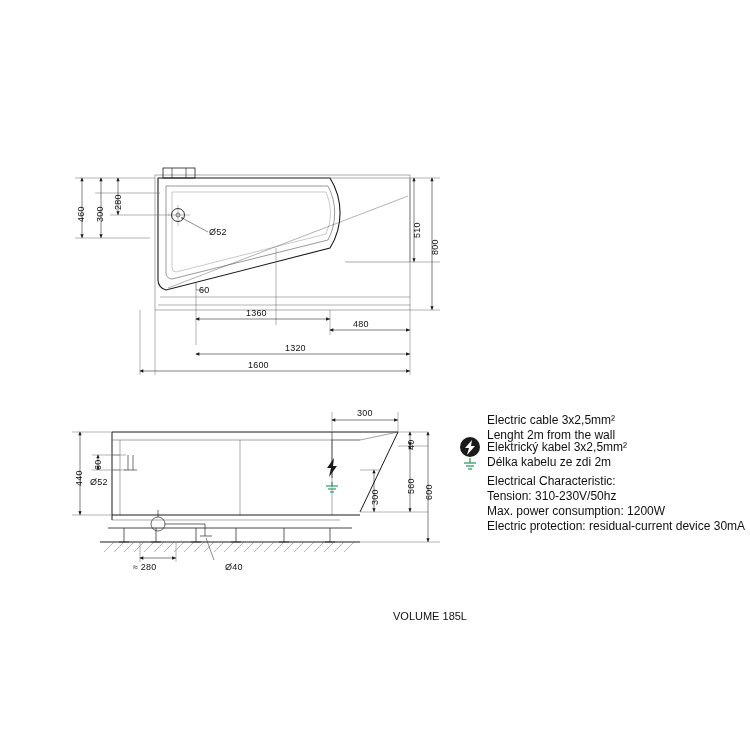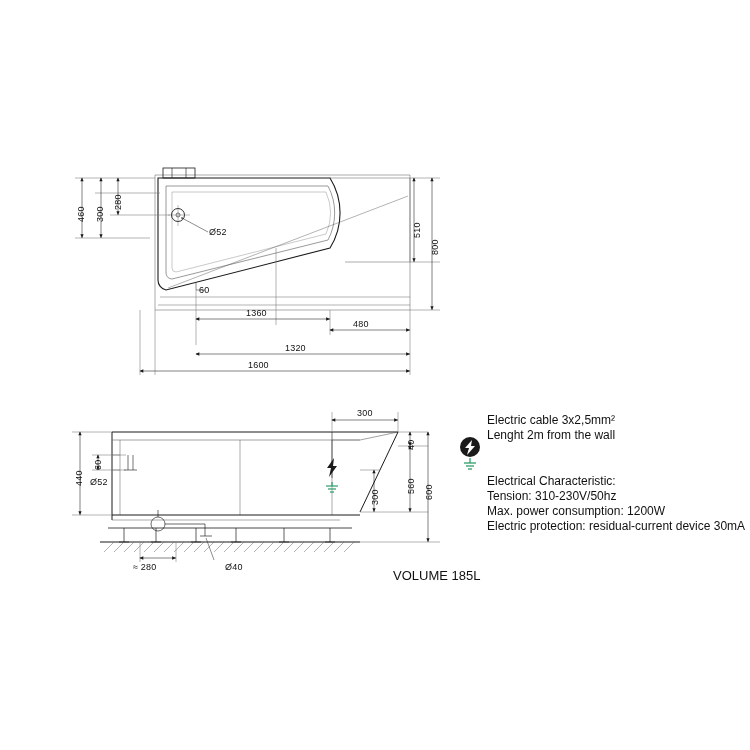--- a/index.html
+++ b/index.html
@@ -39,23 +39,24 @@
   }
   .note-block {
     position: absolute;
     font-size: 12px;
     line-height: 15px;
     color: #111111;
     white-space: pre;
   }
   .volume-label {
     position: absolute;
-    font-size: 13px;
+    font-size: 11px;
     color: #111111;
     white-space: pre;
+    margin-top: 42px;
   }
 </style>
 </head>
 <body>
 
 <div id="page">
 
   <svg class="draw" viewBox="0 0 750 750">
     <defs>
       <marker id="arrEnd" markerWidth="8" markerHeight="8" refX="7" refY="3" orient="auto" markerUnits="strokeWidth">
@@ -298,18 +299,20 @@
   <div class="dim-text" style="left:357px; top:408px;">300</div>
   <div class="dim-text vert" style="left:406px; top:450px;">40</div>
   <div class="dim-text vert" style="left:370px; top:505px;">300</div>
   <div class="dim-text vert" style="left:406px; top:494px;">560</div>
   <div class="dim-text vert" style="left:424px; top:500px;">600</div>
 
   <div class="volume-label" style="left:393px; top:568px;">VOLUME 185L</div>
 
   <div class="note-block" style="left:487px; top:413px;">Electric cable 3x2,5mm²
 Lenght 2m from the wall</div>
+  <div class="note-block" style="left:487px; top:440px;">Elektrický kabel 3x2,5mm²
+Délka kabelu ze zdi 2m</div>
   <div class="note-block" style="left:487px; top:474px;">Electrical Characteristic:
 Tension: 310-230V/50hz
 Max. power consumption: 1200W
 Electric protection: residual-current device 30mA</div>
 
 </div>
 
 </body></html>

